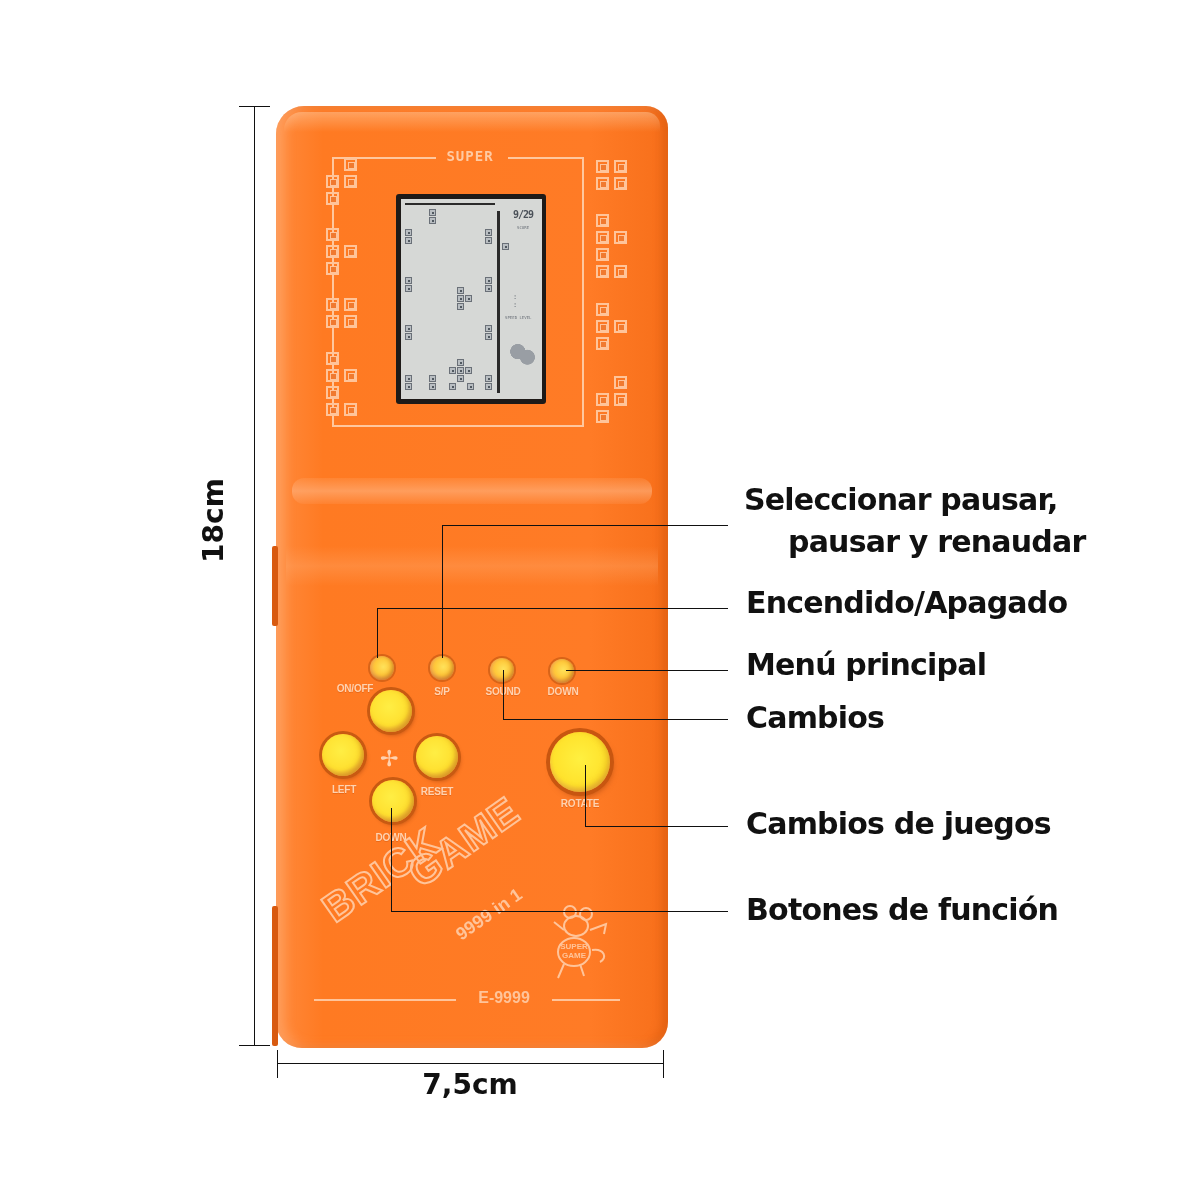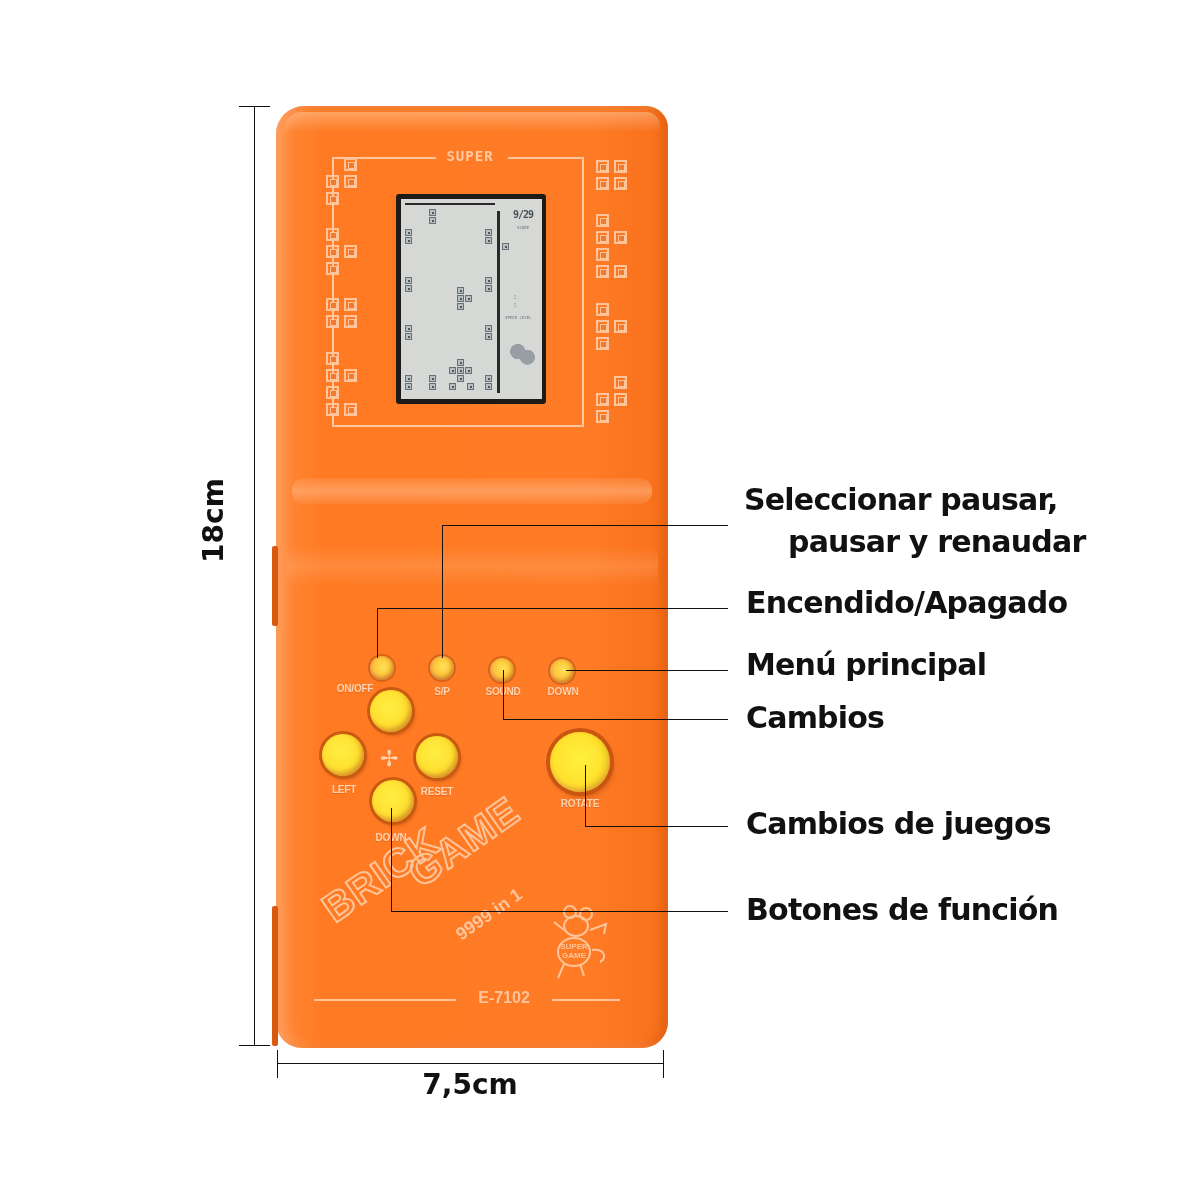--- a/index.html
+++ b/index.html
@@ -303,21 +303,21 @@
         <ellipse cx="30" cy="48" rx="16" ry="14"></ellipse>
         <path d="M20 60 L14 74 M36 60 L40 72 M48 46 C60 44 64 54 56 58"></path>
       </g>
     </svg>
     <div class="mascot-label" style="left:14px; top:38px; width:32px;">SUPER</div>
     <div class="mascot-label" style="left:14px; top:47px; width:32px;">GAME</div>
   </div>
 
   <div class="model-line" style="left:38px; width:142px;"></div>
   <div class="model-line" style="left:276px; width:68px;"></div>
-  <div class="model-text">E-7102</div>
+  <div class="model-text">E-9999</div>
 </div>
 
 <div class="callout-line" style="left:442px; top:525px; width:1px; height:133px;"></div>
 <div class="callout-line" style="left:442px; top:525px; width:286px; height:1px;"></div>
 
 <div class="callout-line" style="left:377px; top:608px; width:1px; height:50px;"></div>
 <div class="callout-line" style="left:377px; top:608px; width:351px; height:1px;"></div>
 
 <div class="callout-line" style="left:566px; top:670px; width:162px; height:1px;"></div>
 

